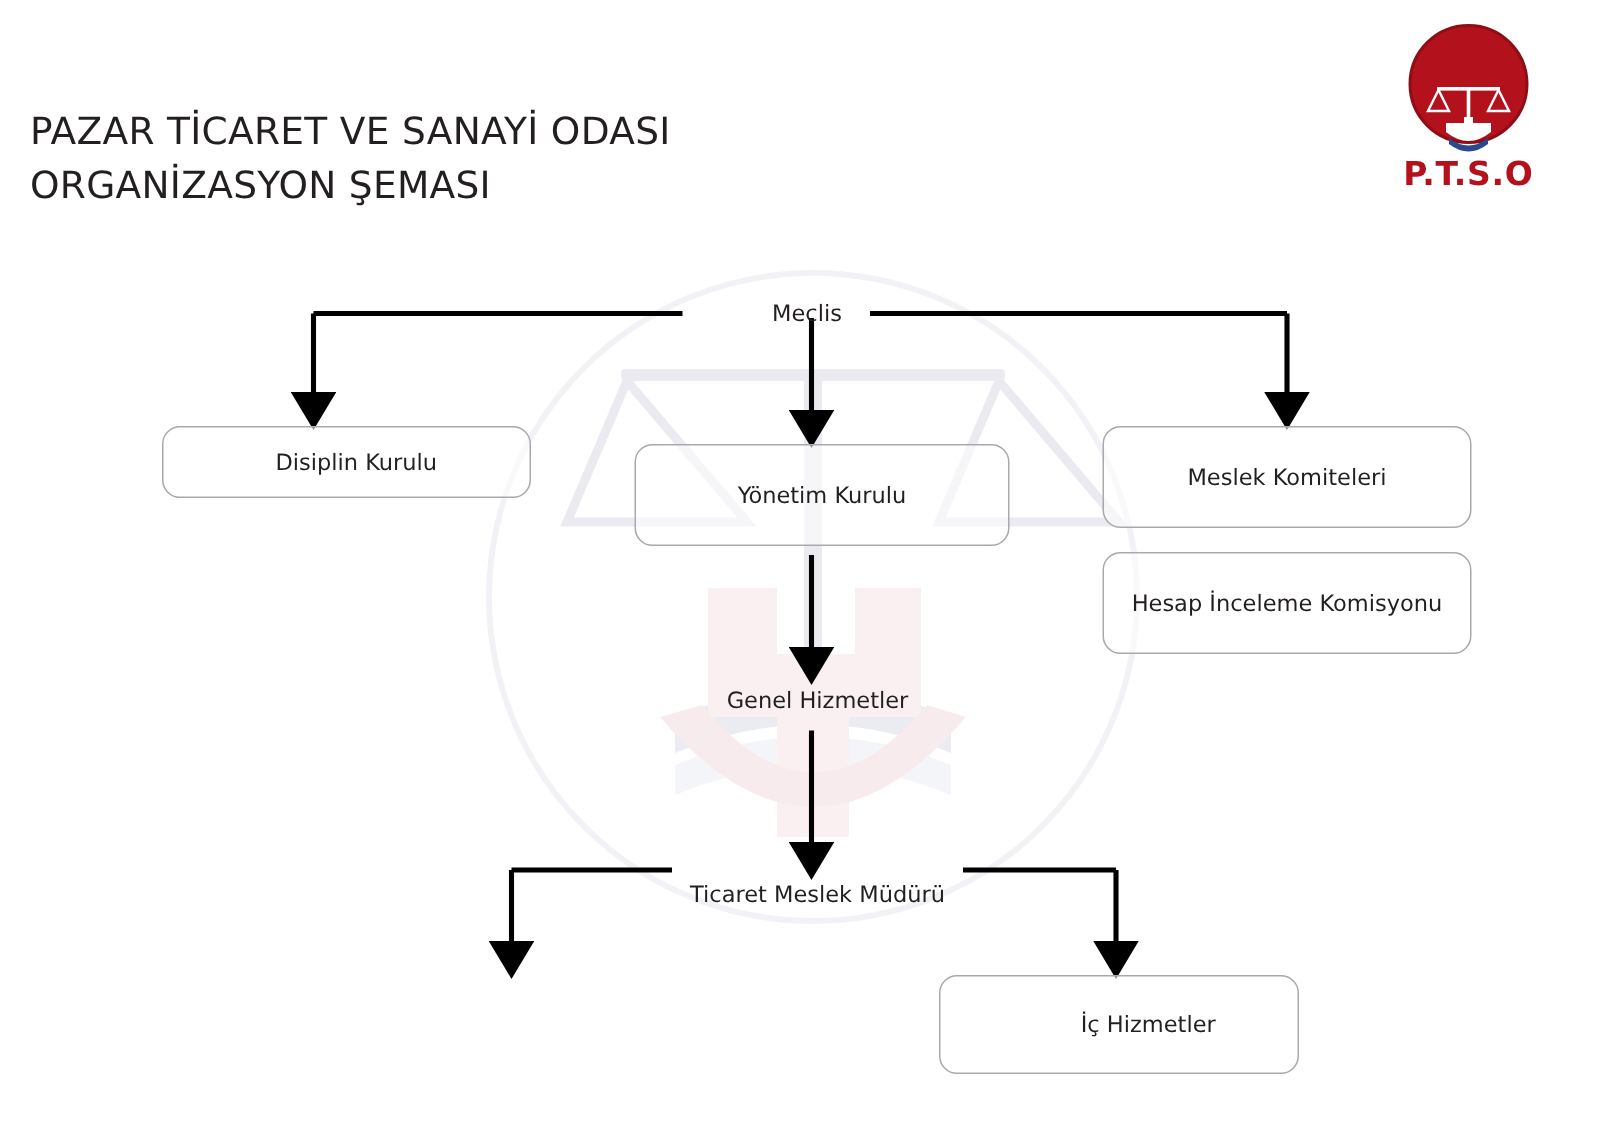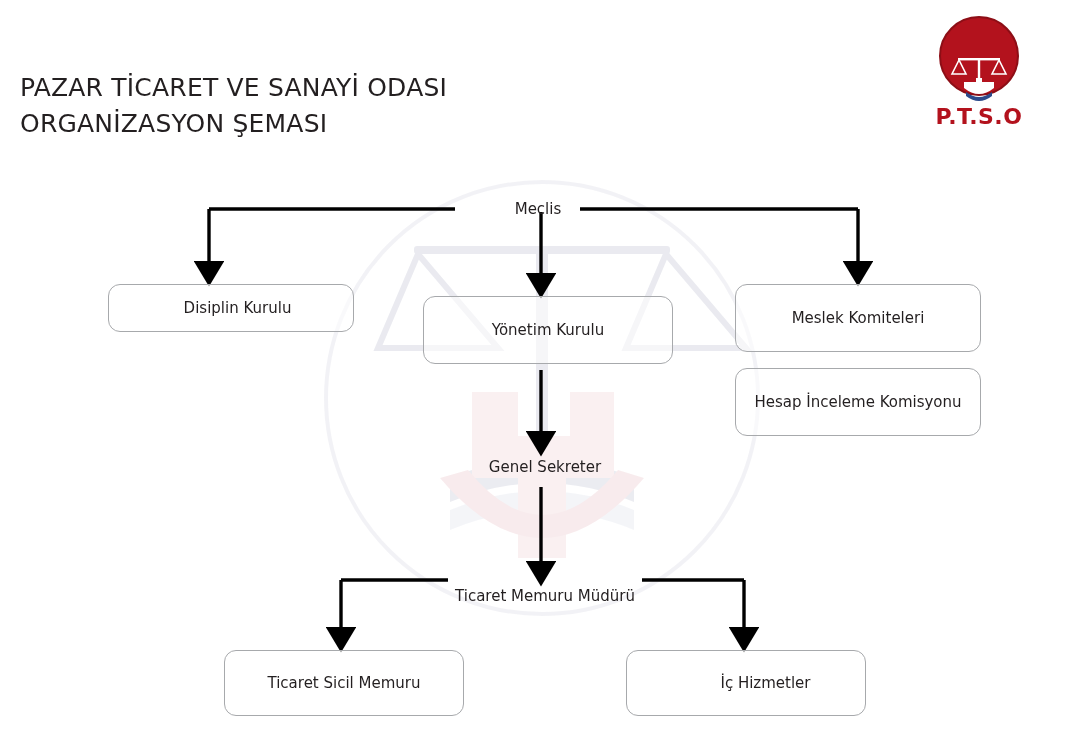--- a/index.html
+++ b/index.html
@@ -199,28 +199,25 @@
 
   <div class="node boxed" style="left:735px; top:368px; width:246px; height:68px;">
     <span>Hesap İnceleme Komisyonu</span>
   </div>
 
   <div class="node boxed" style="left:735px; top:284px; width:246px; height:68px;">
     <span>Meslek Komiteleri</span>
   </div>
 
   <div class="node plain" style="left:462px; top:454px; width:166px; height:26px;">
-    <span>Genel Sekreter</span>
+    <span>Genel Hizmetler</span>
   </div>
 
   <div class="node plain" style="left:452px; top:583px; width:186px; height:26px;">
-    <span>Ticaret Memuru Müdürü</span>
-  </div>
-
-  <div class="node boxed" style="left:224px; top:650px; width:240px; height:66px;">
-    <span>Ticaret Sicil Memuru</span>
-  </div>
+    <span>Ticaret Meslek Müdürü</span>
+  </div>
+
 
   <div class="node boxed" style="left:626px; top:650px; width:240px; height:66px;padding-left:39px;">
     <span>İç Hizmetler</span>
   </div>
 
 </div>
 
 </body></html>

